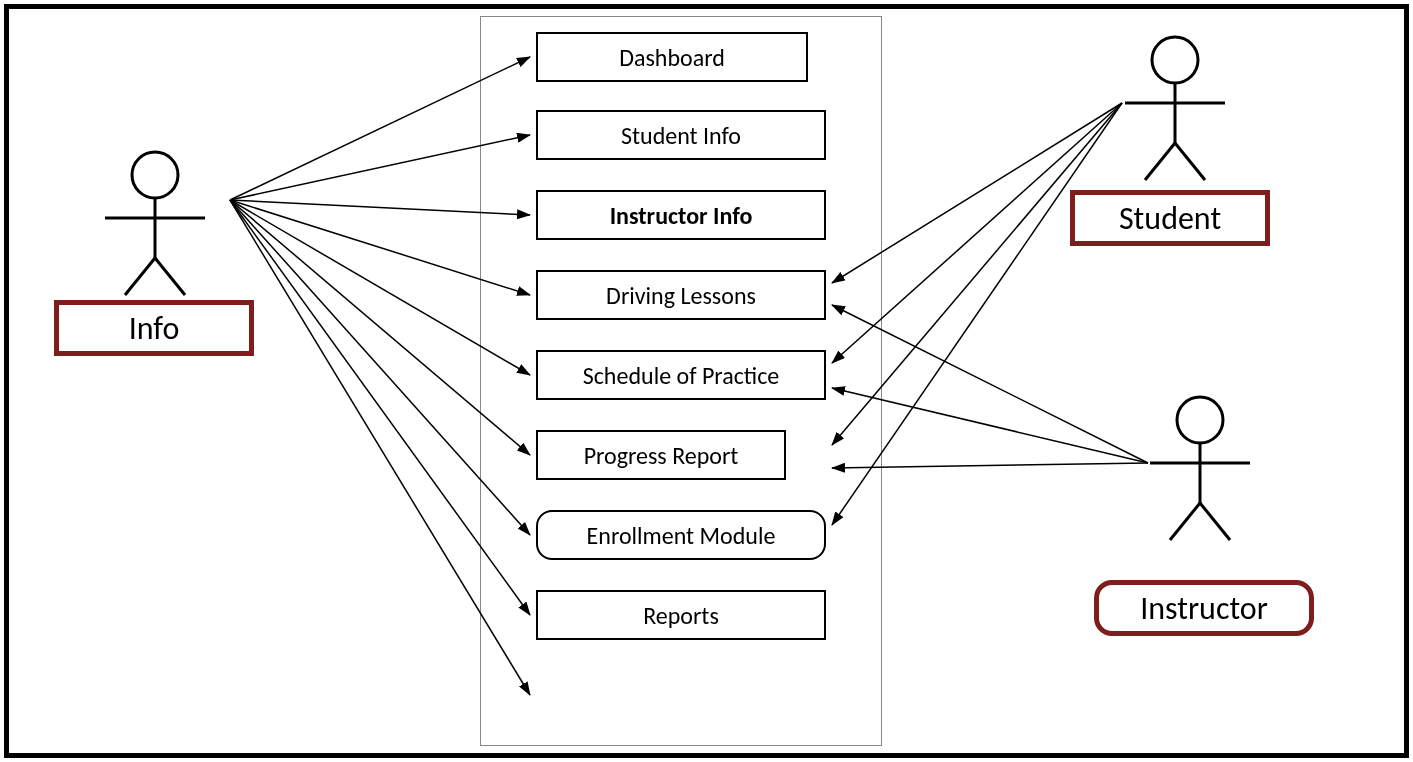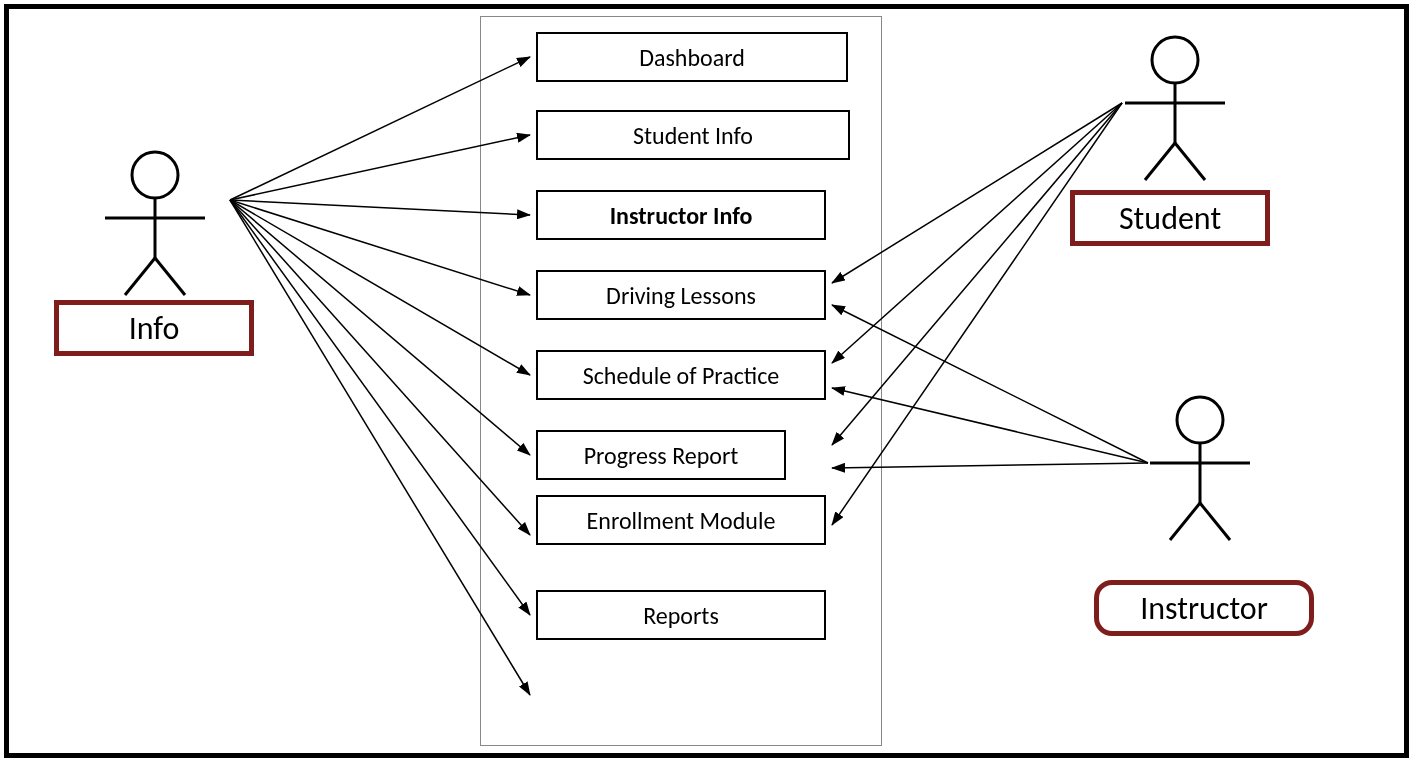--- a/index.html
+++ b/index.html
@@ -56,45 +56,45 @@
 </style>
 </head>
 <body>
 
 <div class="canvas">
 
   <div class="outer-border" style="left:4px; top:4px; width:1405px; height:754px;"></div>
 
   <div class="system-box" style="left:480px; top:16px; width:402px; height:730px;"></div>
 
-  <div class="usecase" style="left:536px; top:32px; width:312px; height:50px;">
+  <div class="usecase" style="left:536px; top:32px; width:272px; height:50px;">
     <span>Dashboard</span>
   </div>
 
-  <div class="usecase" style="left:536px; top:110px; width:314px; height:50px;">
+  <div class="usecase" style="left:536px; top:110px; width:290px; height:50px;">
     <span>Student Info</span>
   </div>
 
   <div class="usecase" style="left:536px; top:190px; width:290px; height:50px;font-weight:bold;">
     <span>Instructor Info</span>
   </div>
 
   <div class="usecase" style="left:536px; top:270px; width:290px; height:50px;">
     <span>Driving Lessons</span>
   </div>
 
   <div class="usecase" style="left:536px; top:350px; width:290px; height:50px;">
     <span>Schedule of Practice</span>
   </div>
 
   <div class="usecase" style="left:536px; top:430px; width:250px; height:50px;">
     <span>Progress Report</span>
   </div>
 
-  <div class="usecase" style="left:536px; top:495px; width:290px; height:50px;">
+  <div class="usecase" style="left:536px; top:510px; width:290px; height:50px;border-radius:16px;">
     <span>Enrollment Module</span>
   </div>
 
   <div class="usecase" style="left:536px; top:590px; width:290px; height:50px;">
     <span>Reports</span>
   </div>
 
 
   <div class="actor-label" style="left:54px; top:300px; width:200px; height:56px;">
     <span>Info</span>

